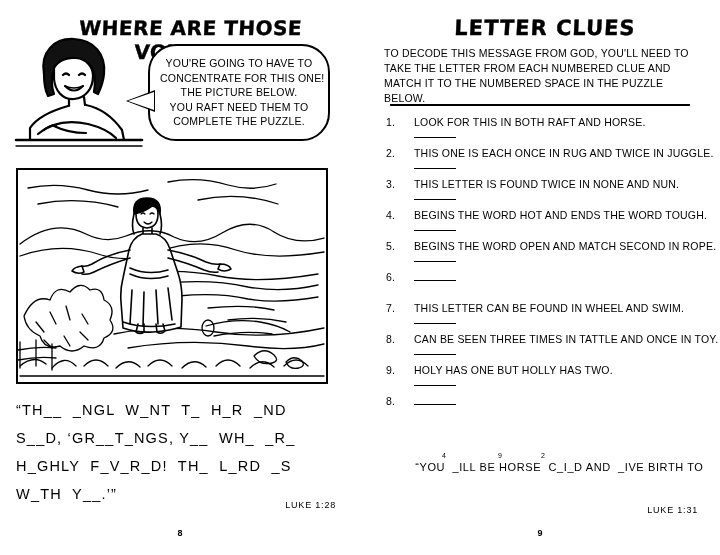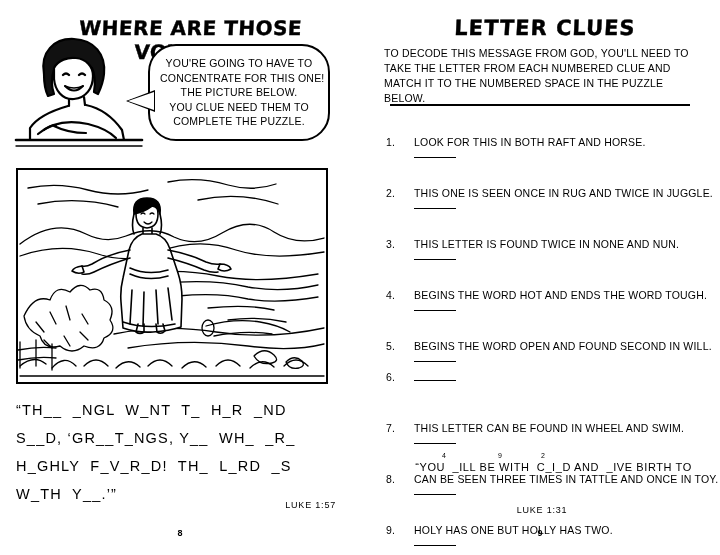--- a/index.html
+++ b/index.html
@@ -171,21 +171,20 @@
   .clue .num {
     position: absolute;
     left: 0; top: 0;
     width: 22px;
     text-align: left;
   }
   .clue .txt {
     margin-left: 28px;
     display: block;
     white-space: nowrap;
-    margin-top: 20px;
   }
   .clue .blank {
     margin-left: 28px;
     display: block;
     width: 42px;
     border-bottom: 1.2px solid #000;
     height: 9px;
   }
 
   .answer-area {
@@ -200,21 +199,21 @@
   .answer-area .sub {
     font-size: 7px;
     letter-spacing: 0;
     position: absolute;
     top: 13px;
   }
   .ref-right {
     position: absolute;
     left: 26px; top: 505px;
     width: 312px;
-    text-align: center;
+    text-align: right;
     font-size: 9px;
     letter-spacing: 0.8px;
   }
   .pagenum-right {
     position: absolute;
     left: 360px; top: 528px;
     width: 360px;
     text-align: center;
     font-size: 9px;
     font-weight: bold;
@@ -257,21 +256,21 @@
       </svg>
     </div>
 
     <div class="balloon-tail-outline"></div>
     <div class="balloon-tail"></div>
 
     <div class="balloon">
       <span class="ln">YOU'RE GOING TO HAVE TO</span>
       <span class="ln">CONCENTRATE FOR THIS ONE!</span>
       <span class="ln">THE PICTURE BELOW.</span>
-      <span class="ln">YOU CLUE NEED THEM TO</span>
+      <span class="ln">YOU RAFT NEED THEM TO</span>
       <span class="ln">COMPLETE THE PUZZLE.</span>
     </div>
 
     <div class="picture-frame">
       <svg viewBox="0 0 308 212" width="308" height="212" xmlns="http://www.w3.org/2000/svg">
         <rect x="0" y="0" width="308" height="212" fill="#fff"></rect>
         <g fill="none" stroke="#000" stroke-width="1.3" stroke-linecap="round" stroke-linejoin="round">
 
           <path d="M10 18 q30 -6 60 2 q30 8 60 0"></path>
           <path d="M150 12 q30 -6 60 3 q25 7 48 -1"></path>
@@ -342,21 +341,21 @@
       </svg>
     </div>
 
     <div class="puzzle-lines">
       <div class="pl">“TH__  _NGL  W_NT  T_  H_R  _ND</div>
       <div class="pl">S__D, ‘GR__T_NGS, Y__  WH_  _R_</div>
       <div class="pl">H_GHLY  F_V_R_D!  TH_  L_RD  _S</div>
       <div class="pl">W_TH  Y__.’”</div>
     </div>
 
-    <div class="ref-left">LUKE 1:57</div>
+    <div class="ref-left">LUKE 1:28</div>
     <div class="pagenum-left">8</div>
   </div>
 
   <div class="right-page">
 
     <div class="right-title">LETTER CLUES</div>
 
     <div class="intro">TO DECODE THIS MESSAGE FROM GOD, YOU'LL NEED TO TAKE THE LETTER FROM EACH NUMBERED CLUE AND MATCH IT TO THE NUMBERED SPACE IN THE PUZZLE BELOW.</div>
 
     <div class="rule"></div>
@@ -364,39 +363,39 @@
     <div class="clues">
 
       <div class="clue">
         <span class="num">1.</span>
         <span class="txt">LOOK FOR THIS IN BOTH RAFT AND HORSE.</span>
         <span class="blank"></span>
       </div>
 
       <div class="clue">
         <span class="num">2.</span>
-        <span class="txt">THIS ONE IS SEEN ONCE IN RUG AND TWICE IN JUGGLE.</span>
+        <span class="txt">THIS ONE IS EACH ONCE IN RUG AND TWICE IN JUGGLE.</span>
         <span class="blank"></span>
       </div>
 
       <div class="clue">
         <span class="num">3.</span>
         <span class="txt">THIS LETTER IS FOUND TWICE IN NONE AND NUN.</span>
         <span class="blank"></span>
       </div>
 
       <div class="clue">
         <span class="num">4.</span>
         <span class="txt">BEGINS THE WORD HOT AND ENDS THE WORD TOUGH.</span>
         <span class="blank"></span>
       </div>
 
       <div class="clue">
         <span class="num">5.</span>
-        <span class="txt">BEGINS THE WORD OPEN AND FOUND SECOND IN WILL.</span>
+        <span class="txt">BEGINS THE WORD OPEN AND MATCH SECOND IN ROPE.</span>
         <span class="blank"></span>
       </div>
 
       <div class="clue">
         <span class="num">6.</span>
         <span class="blank"></span>
       </div>
 
       <div class="clue">
         <span class="num">7.</span>
@@ -418,21 +417,21 @@
 
       <div class="clue">
         <span class="num">8.</span>
         <span class="blank"></span>
       </div>
 
     </div>
 
     <div class="answer-area">
       <span class="al">
-        <span>“YOU  _ILL BE WITH  C_I_D AND  _IVE BIRTH TO</span>
+        <span>“YOU  _ILL BE HORSE  C_I_D AND  _IVE BIRTH TO</span>
         <span class="sub" style="left:56px">4</span>
         <span class="sub" style="left:112px">9</span>
         <span class="sub" style="left:155px">2</span>
       </span>
 
     </div>
 
     <div class="ref-right">LUKE 1:31</div>
   </div>
 

